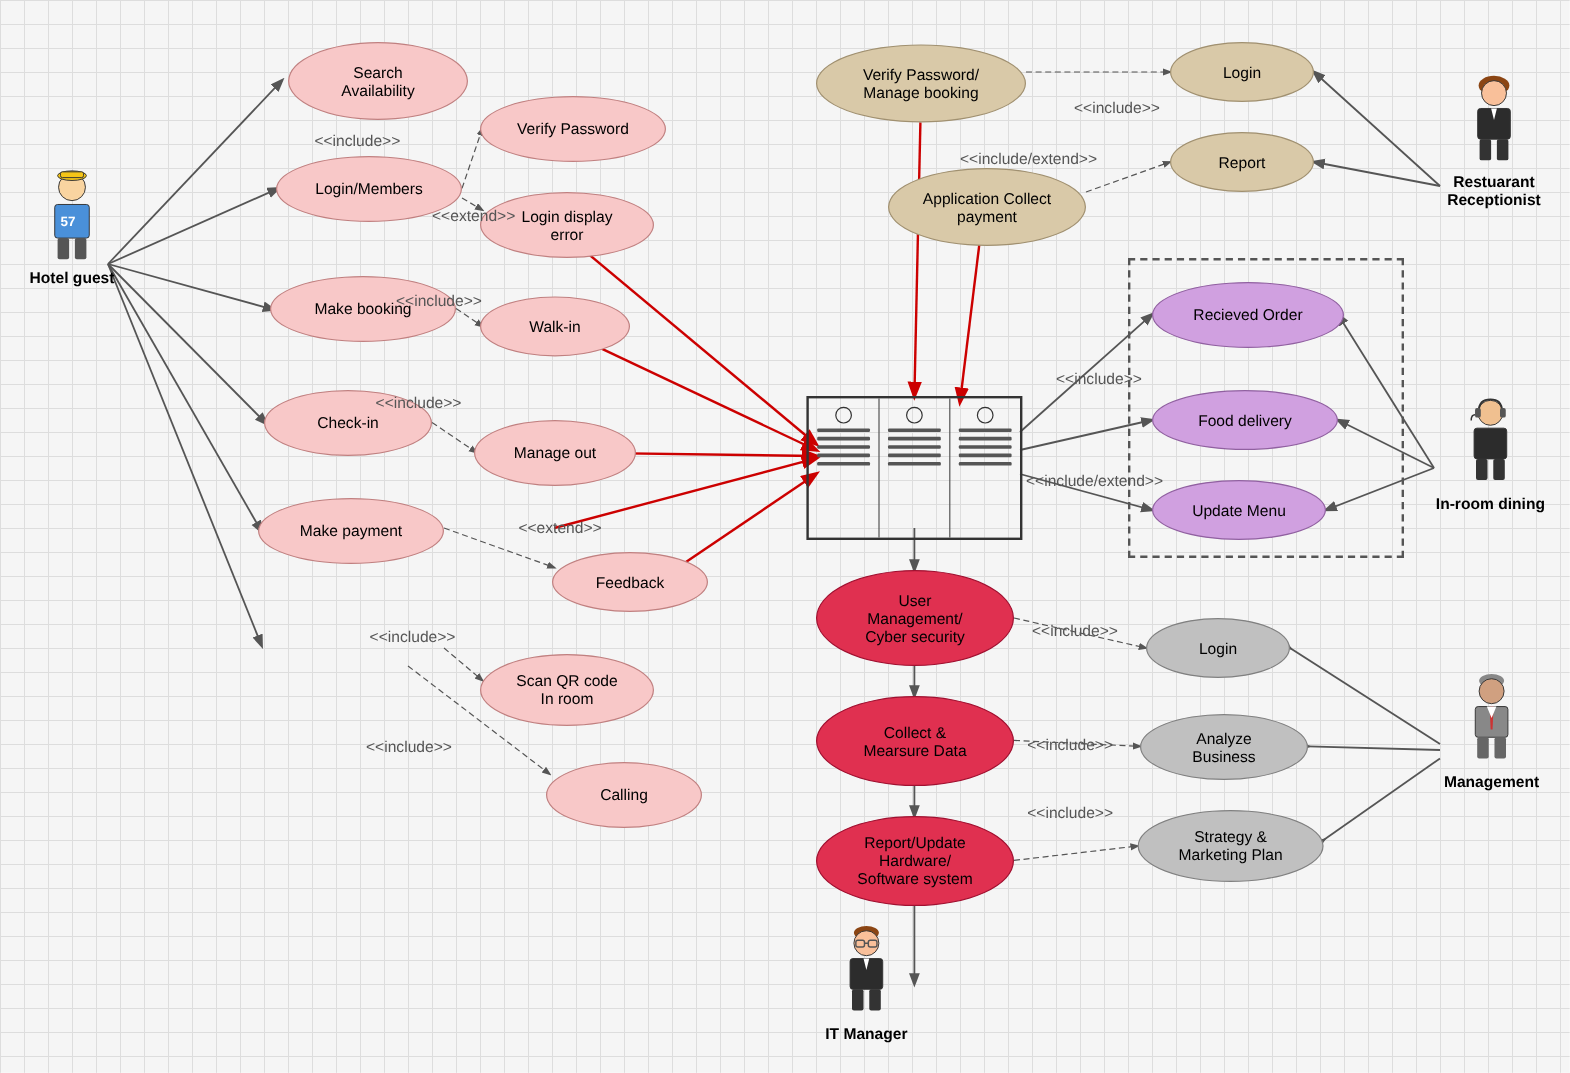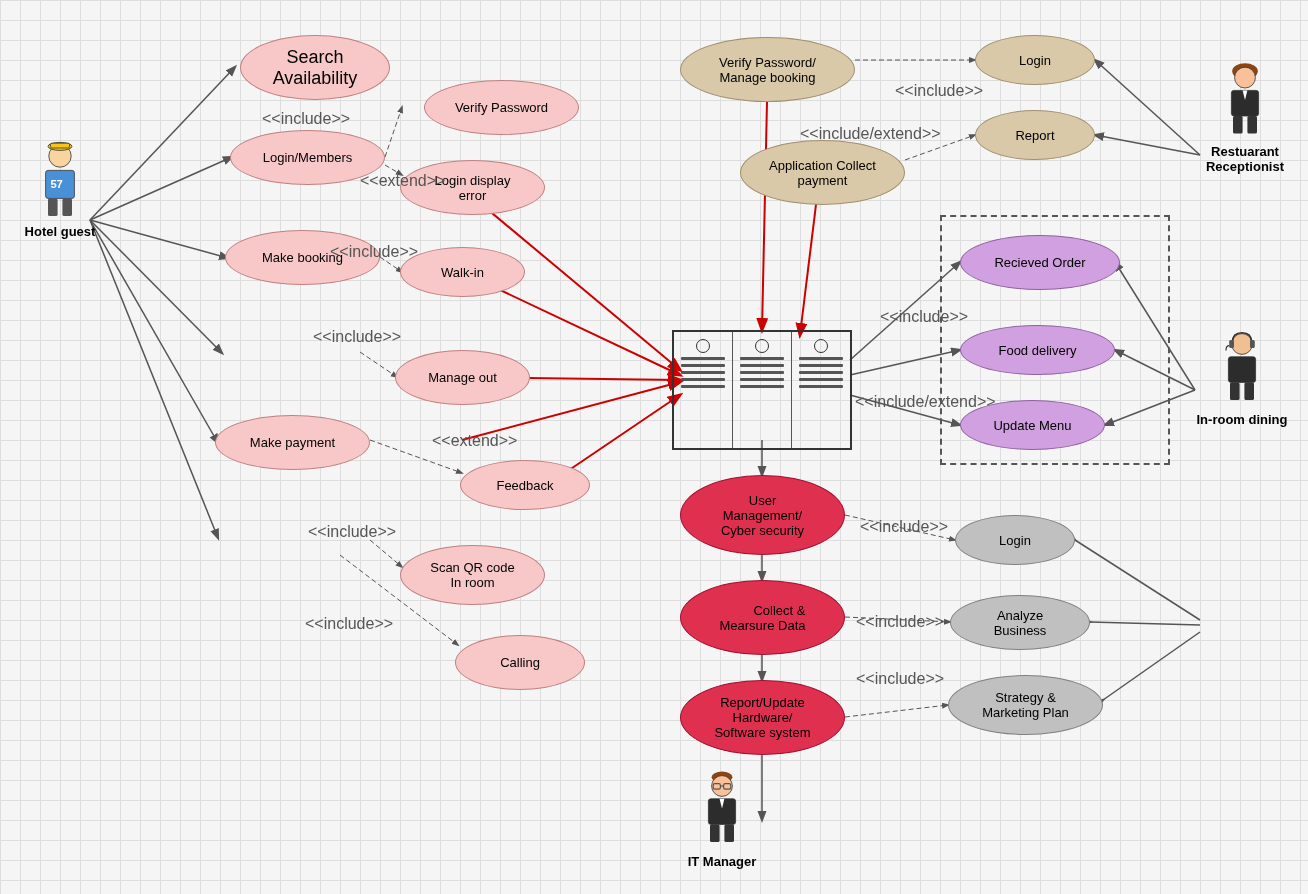--- a/index.html
+++ b/index.html
@@ -53,21 +53,21 @@
     .ellipse-purple {
       background: #d0a0e0;
       border-color: #9060a0;
     }
     .ellipse-red {
       background: #e03050;
       border-color: #a01030;
       color: #000000;
     }
     .label {
-      font-size: 16px;
+      font-size: 13px;
       color: #555;
       position: absolute;
       white-space: nowrap;
     }
     
     .actor {
       position: absolute;
       display: flex;
       flex-direction: column;
       align-items: center;
@@ -226,45 +226,48 @@
         <div class="sys-line"></div>
         <div class="sys-line"></div>
       </div>
     </div>
   </div>
 
   <div class="dashed-box" style="left:940px; top:215px; width:230px; height:250px;">
   </div>
 
   <div class="node ellipse ellipse-light-pink" style="left:240px; top:35px; width:150px; height:65px;">
-    <span style="white-space:pre-line; font-size:18px;">Search
+    <span style="white-space:pre-line; font-size:13px;">Search
 Availability</span>
   </div>
 
-  <div class="node ellipse ellipse-light-pink" style="left:424px; top:80px; width:155px; height:55px;text-align:right;">
+  <div class="node ellipse ellipse-light-pink" style="left:400px; top:80px; width:155px; height:55px;text-align:right;">
     <span>Verify Password</span>
   </div>
 
   <div class="node ellipse ellipse-light-pink" style="left:230px; top:130px; width:155px; height:55px;">
     <span>Login/Members</span>
   </div>
 
   <div class="node ellipse ellipse-light-pink" style="left:225px; top:230px; width:155px; height:55px;">
     <span>Make booking</span>
   </div>
 
   <div class="node ellipse ellipse-light-pink" style="left:400px; top:160px; width:145px; height:55px;">
     <span style="white-space:pre-line;">Login display
 error</span>
   </div>
 
   <div class="node ellipse ellipse-light-pink" style="left:400px; top:247px; width:125px; height:50px;">
     <span>Walk-in</span>
   </div>
 
+  <div class="node ellipse ellipse-light-pink" style="left:220px; top:325px; width:140px; height:55px;">
+    <span>Check-in</span>
+  </div>
 
   <div class="node ellipse ellipse-light-pink" style="left:395px; top:350px; width:135px; height:55px;">
     <span>Manage out</span>
   </div>
 
   <div class="node ellipse ellipse-light-pink" style="left:215px; top:415px; width:155px; height:55px;">
     <span>Make payment</span>
   </div>
 
   <div class="node ellipse ellipse-light-pink" style="left:460px; top:460px; width:130px; height:50px;">
@@ -311,21 +314,21 @@
     <span>Update Menu</span>
   </div>
 
   <div class="node ellipse ellipse-red" style="left:680px; top:475px; width:165px; height:80px;">
     <span style="white-space:pre-line;">User
 Management/
 Cyber security</span>
   </div>
 
   <div class="node ellipse ellipse-red" style="left:680px; top:580px; width:165px; height:75px;">
-    <span style="white-space:pre-line;text-align:right;">Collect &amp;
+    <span style="white-space:pre-line;">Collect &amp;
 Mearsure Data</span>
   </div>
 
   <div class="node ellipse ellipse-red" style="left:680px; top:680px; width:165px; height:75px;">
     <span style="white-space:pre-line;">Report/Update
 Hardware/
 Software system</span>
   </div>
 
   <div class="node ellipse ellipse-gray" style="left:955px; top:515px; width:120px; height:50px;">
@@ -405,20 +408,38 @@
       <path d="M14,22 Q10,22 10,28" fill="none" stroke="#333" stroke-width="1.5"></path>
 
       <rect x="13" y="36" width="34" height="32" rx="3" fill="#2c2c2c" stroke="#333" stroke-width="1"></rect>
 
       <rect x="15" y="68" width="12" height="22" rx="2" fill="#333"></rect>
       <rect x="33" y="68" width="12" height="22" rx="2" fill="#333"></rect>
     </svg>
     <span style="font-weight:bold; margin-top:4px;">In-room dining</span>
   </div>
 
+  <div class="actor" style="left:1198px; top:560px; width:90px;">
+    <svg class="actor-figure" viewBox="0 0 60 100" xmlns="http://www.w3.org/2000/svg">
+
+      <ellipse cx="30" cy="9" rx="13" ry="7" fill="#888"></ellipse>
+
+      <circle cx="30" cy="20" r="13" fill="#d0a080" stroke="#333" stroke-width="1"></circle>
+
+      <rect x="13" y="36" width="34" height="32" rx="3" fill="#888" stroke="#333" stroke-width="1"></rect>
+
+      <polygon points="28,36 32,36 31,60 29,60" fill="#cc3333"></polygon>
+
+      <polygon points="25,36 35,36 30,48" fill="white"></polygon>
+
+      <rect x="15" y="68" width="12" height="22" rx="2" fill="#666"></rect>
+      <rect x="33" y="68" width="12" height="22" rx="2" fill="#666"></rect>
+    </svg>
+    <span style="font-weight:bold; margin-top:4px;">Management</span>
+  </div>
 
   <div class="actor" style="left:672px; top:770px; width:100px;align-items:center;">
     <svg class="actor-figure" viewBox="0 0 60 100" xmlns="http://www.w3.org/2000/svg">
 
       <ellipse cx="30" cy="9" rx="13" ry="7" fill="#8B4513"></ellipse>
 
       <circle cx="30" cy="20" r="13" fill="#f9c09a" stroke="#333" stroke-width="1"></circle>
 
       <rect x="19" y="17" width="9" height="7" rx="2" fill="none" stroke="#555" stroke-width="1.5"></rect>
       <rect x="32" y="17" width="9" height="7" rx="2" fill="none" stroke="#555" stroke-width="1.5"></rect>

